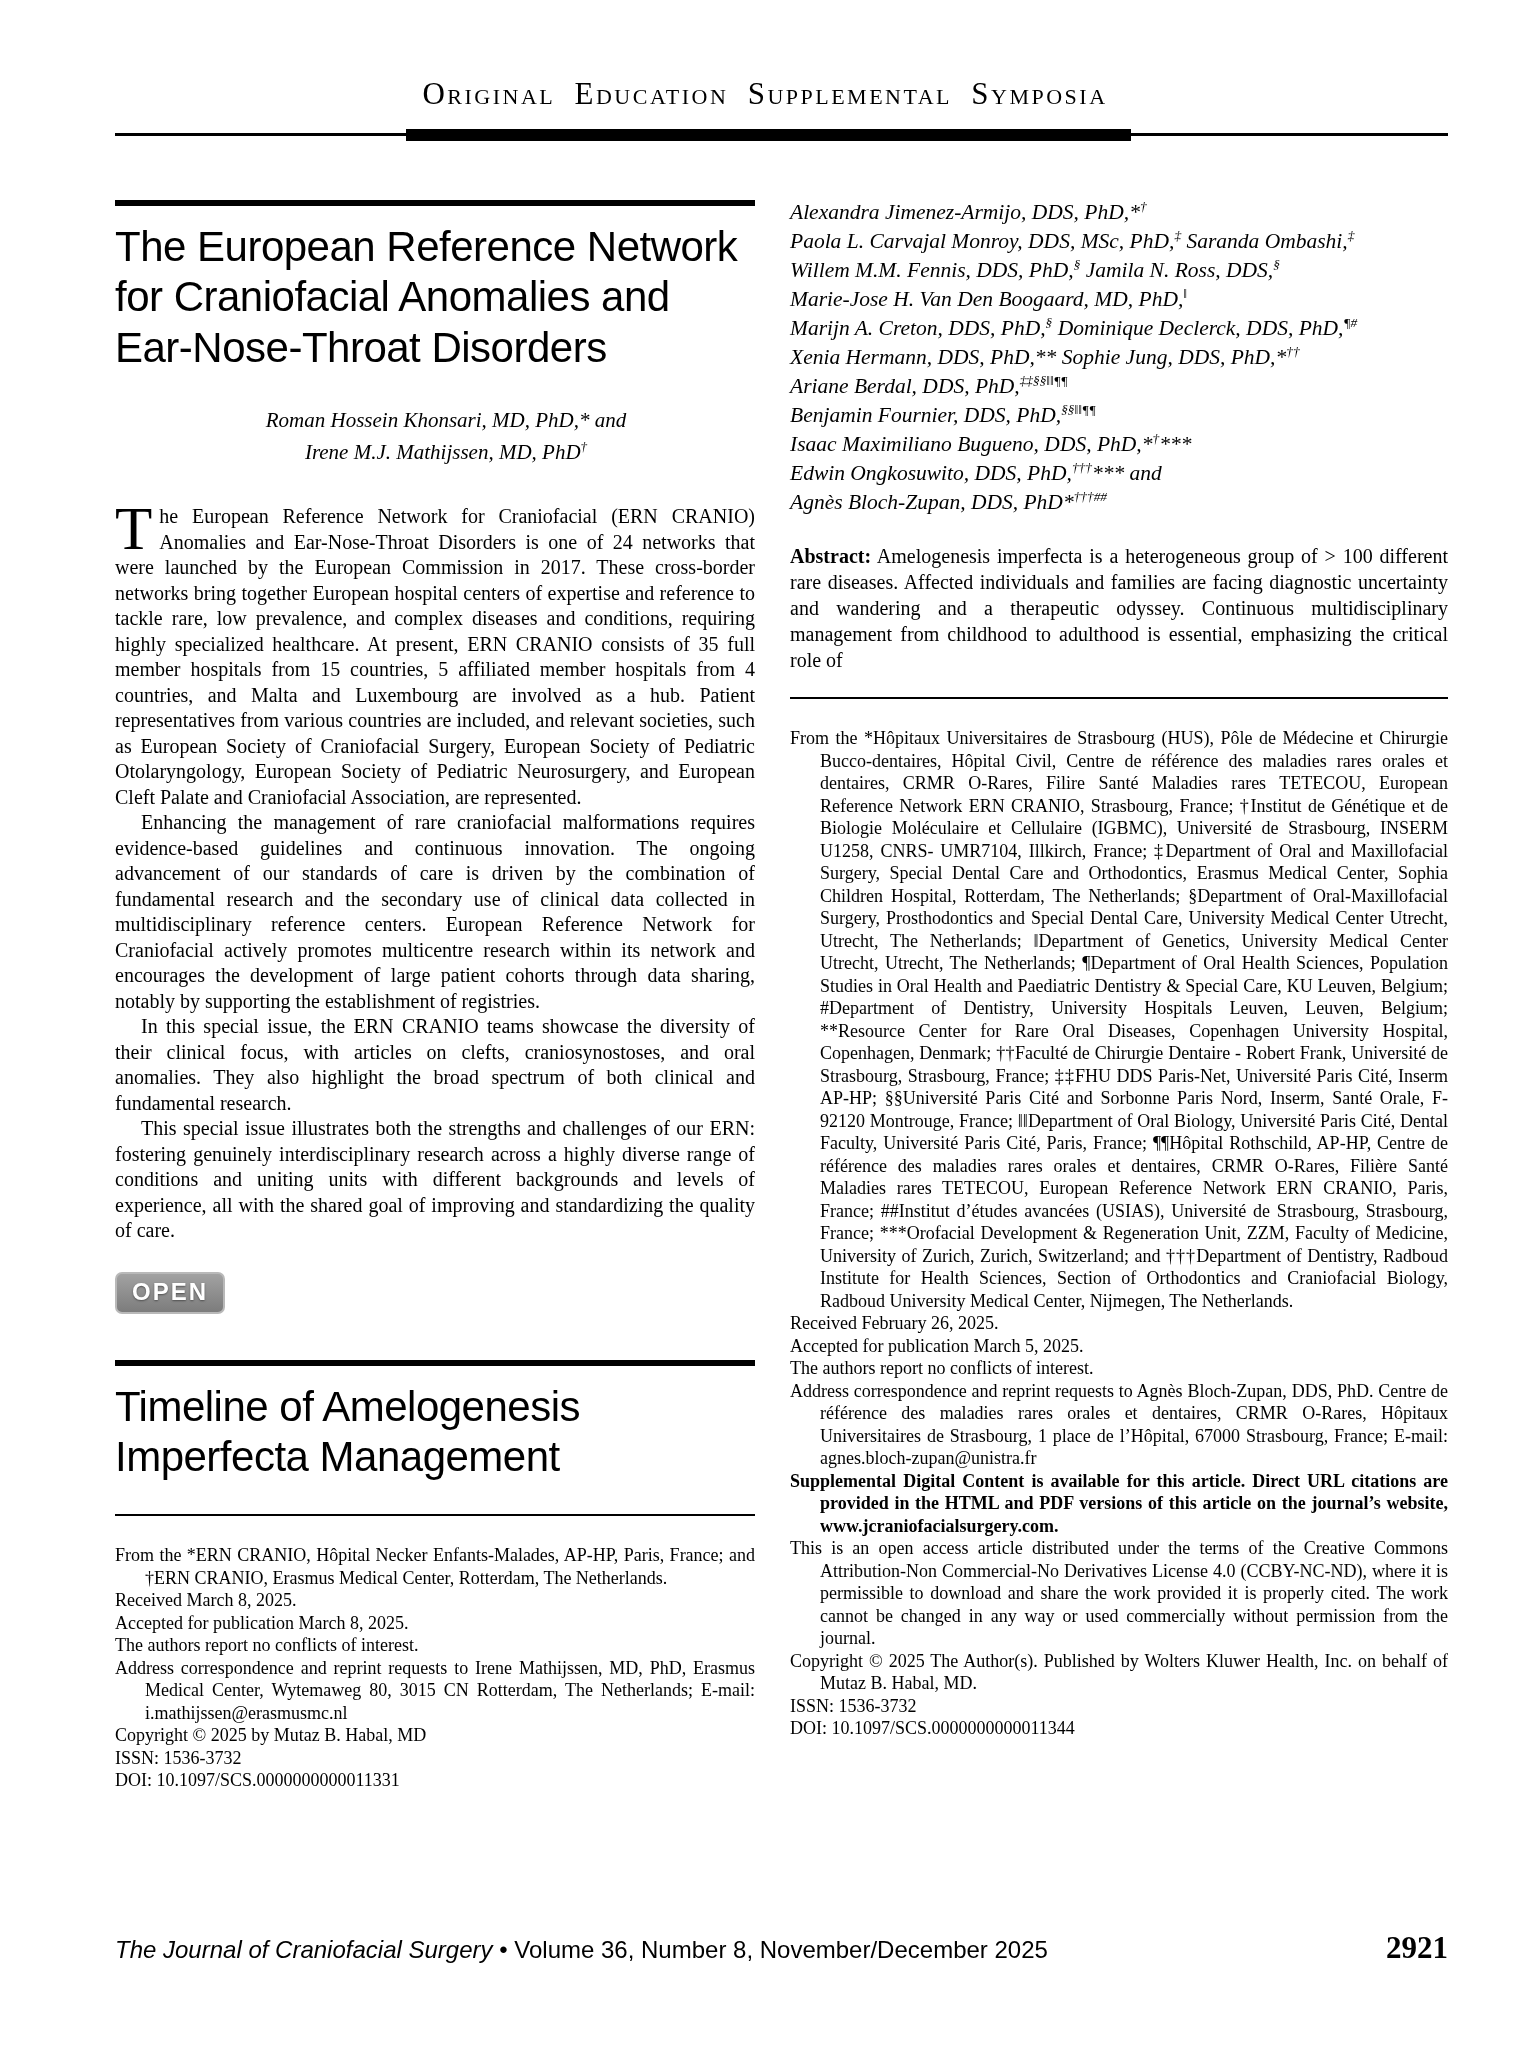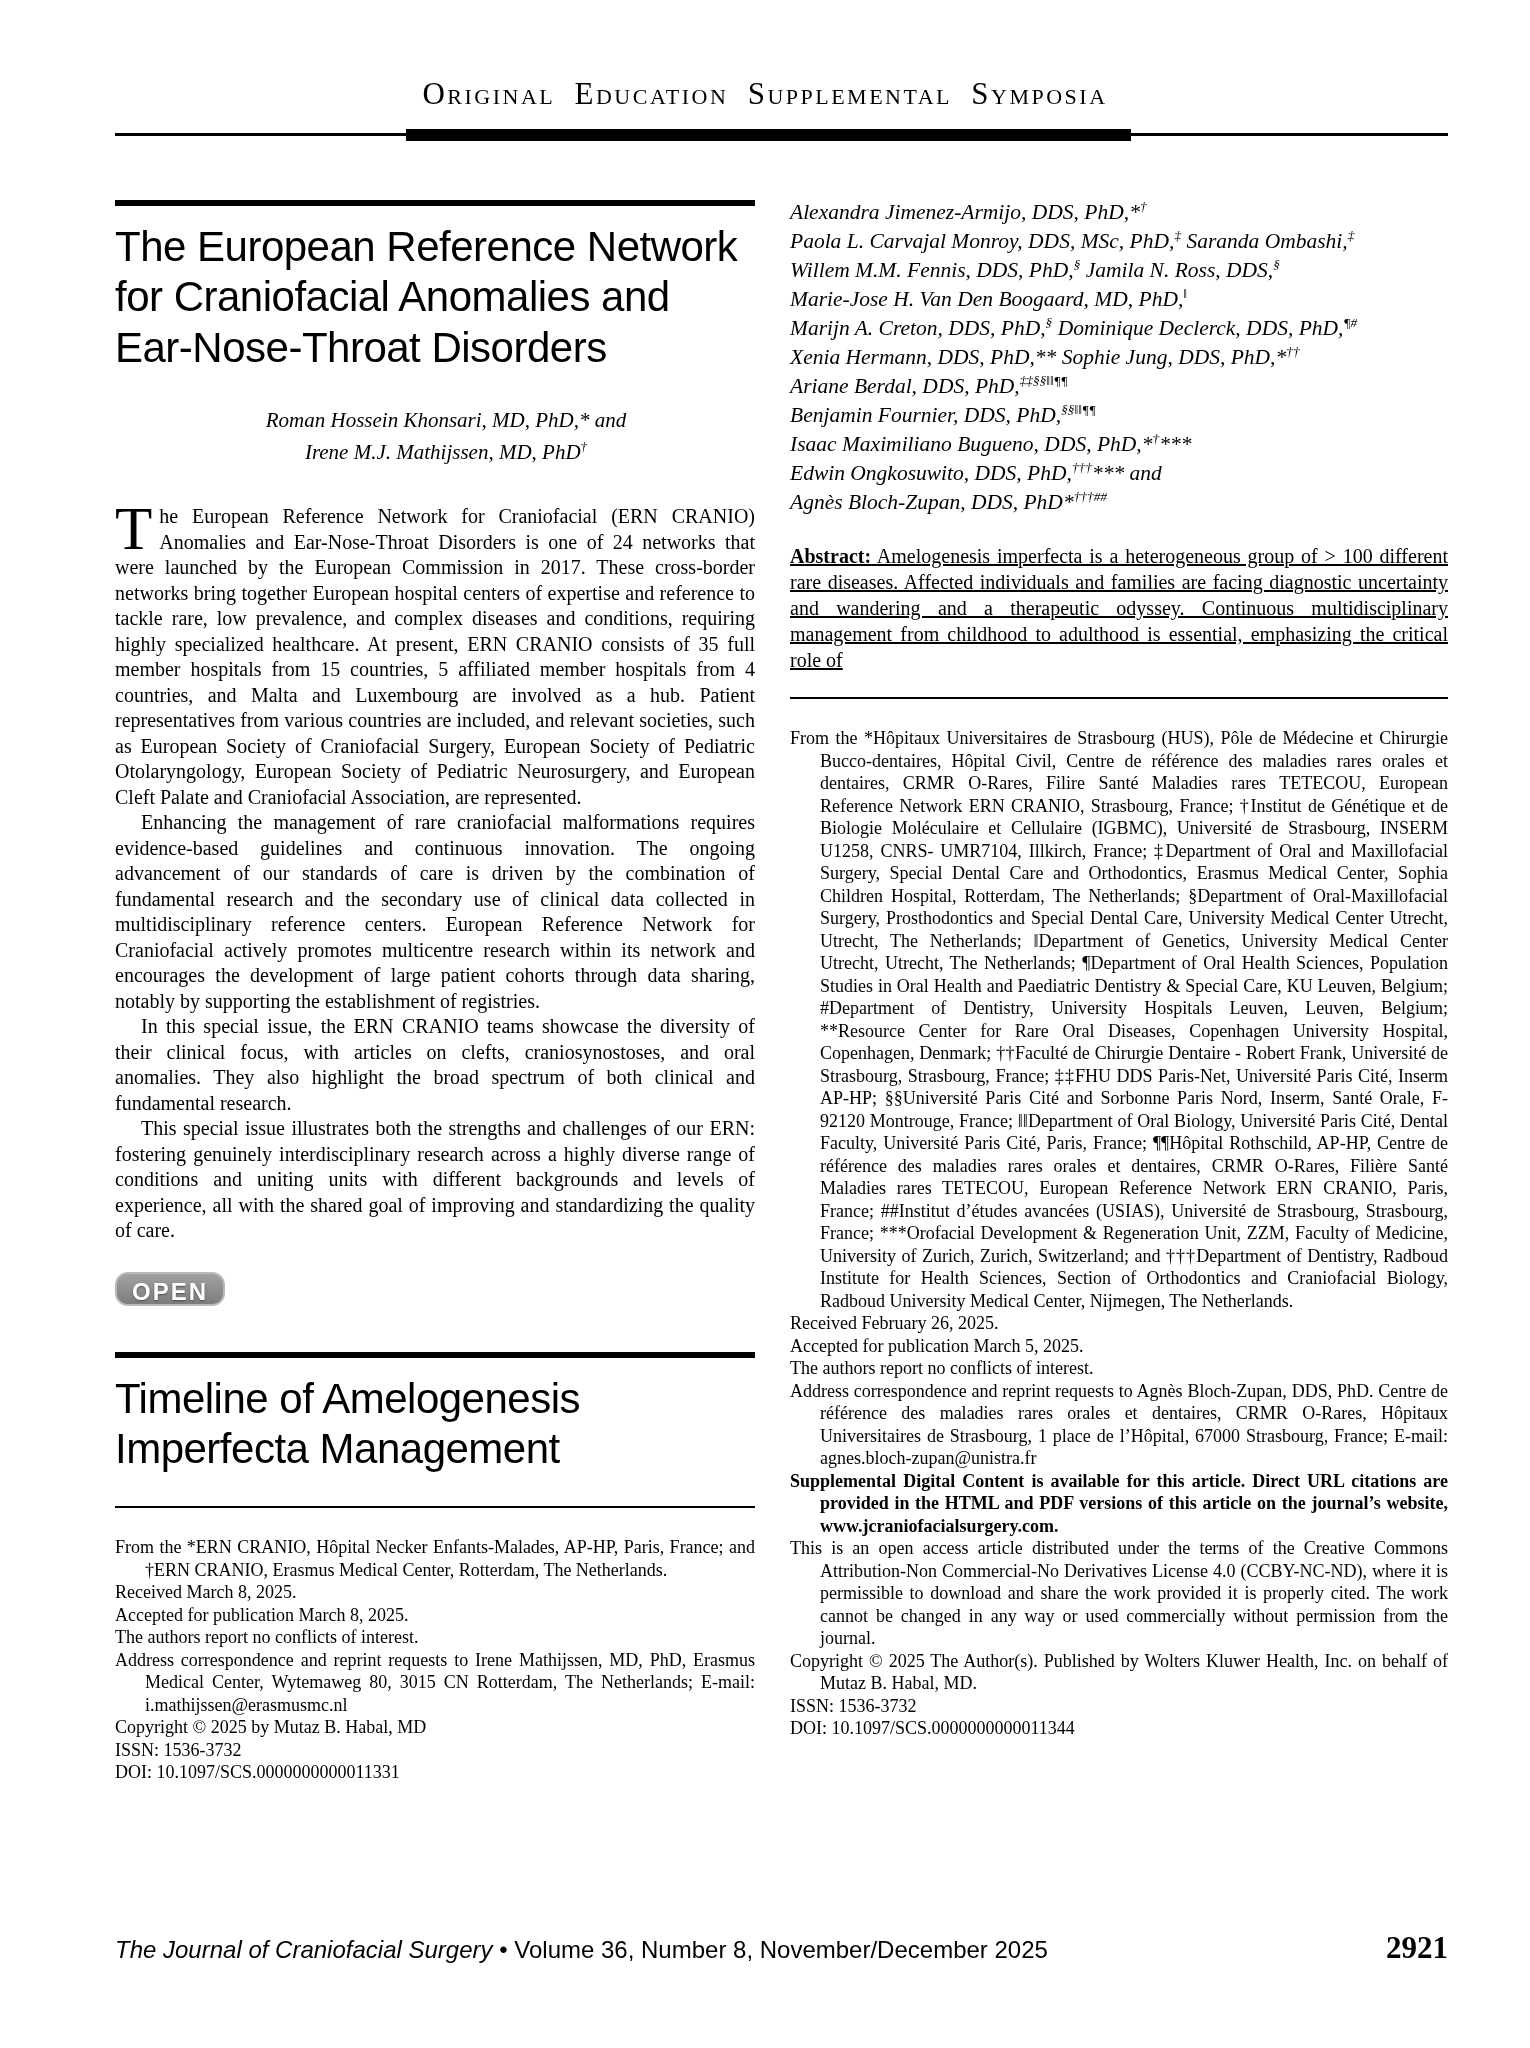--- a/index.html
+++ b/index.html
@@ -32,35 +32,35 @@
     margin:32px 0 0 22px;
     font:italic 21px/1.5 "Liberation Serif","DejaVu Serif",serif;
     text-align:center;
   }
   .body-text { margin-top:36px; font:20px/25.5px "Liberation Serif","DejaVu Serif",serif; text-align:justify; }
   .body-text p { margin:0; text-indent:26px; }
   .body-text p.first { text-indent:0; }
   .dropcap { float:left; font-size:61px; line-height:45px; padding:2px 7px 0 0; font-weight:400; }
   .badge-row { margin-top:28px; }
   .open-badge {
-    display:inline-block; padding:6px 15px 0 15px;
+    display:inline-block; padding:6px 15px 8px 15px;
     background:linear-gradient(#a2a2a2,#7c7c7c);
-    border:2px solid #b9b9b9; border-radius:13px;
+    border:2px solid #b9b9b9; border-radius:7px;
     color:#fff; font:700 24px/1 "Liberation Sans","DejaVu Sans",sans-serif;
     letter-spacing:2px; text-shadow:0 1px 2px #4f4f4f;
   }
   .rule-thick.second { margin-top:46px; }
   .rule-thin.left-fn-rule { margin-top:32px; }
   .footnotes { margin-top:28px; font:18px/22.5px "Liberation Serif","DejaVu Serif",serif; text-align:justify; }
   .fn { margin:0; padding-left:30px; text-indent:-30px; }
   .fn.bold { font-weight:700; }
   .authors-right { font:italic 21.5px/29px "Liberation Serif","DejaVu Serif",serif; }
   .author-line { white-space:nowrap; }
   sup { font-size:0.62em; line-height:0; vertical-align:super; }
-  .abstract { margin:26px 0 0 0; font:20px/26px "Liberation Serif","DejaVu Serif",serif; text-align:justify;text-decoration:underline; }
+  .abstract { margin:26px 0 0 0; font:20px/26px "Liberation Serif","DejaVu Serif",serif; text-align:justify; }
   .abstract b { font-weight:700; }
   .col-right .rule-thin { margin-top:24px; }
   
   .footer {
     position:absolute; left:115px; top:1930px; width:1333px;
     display:flex; justify-content:space-between; align-items:baseline;
   }
   .footer-left { font:400 24px "Liberation Sans","DejaVu Sans",sans-serif; }
   .footer-left .fj { font-style:italic; }
   .footer-page { font:700 31px "Liberation Serif","DejaVu Serif",serif; }

